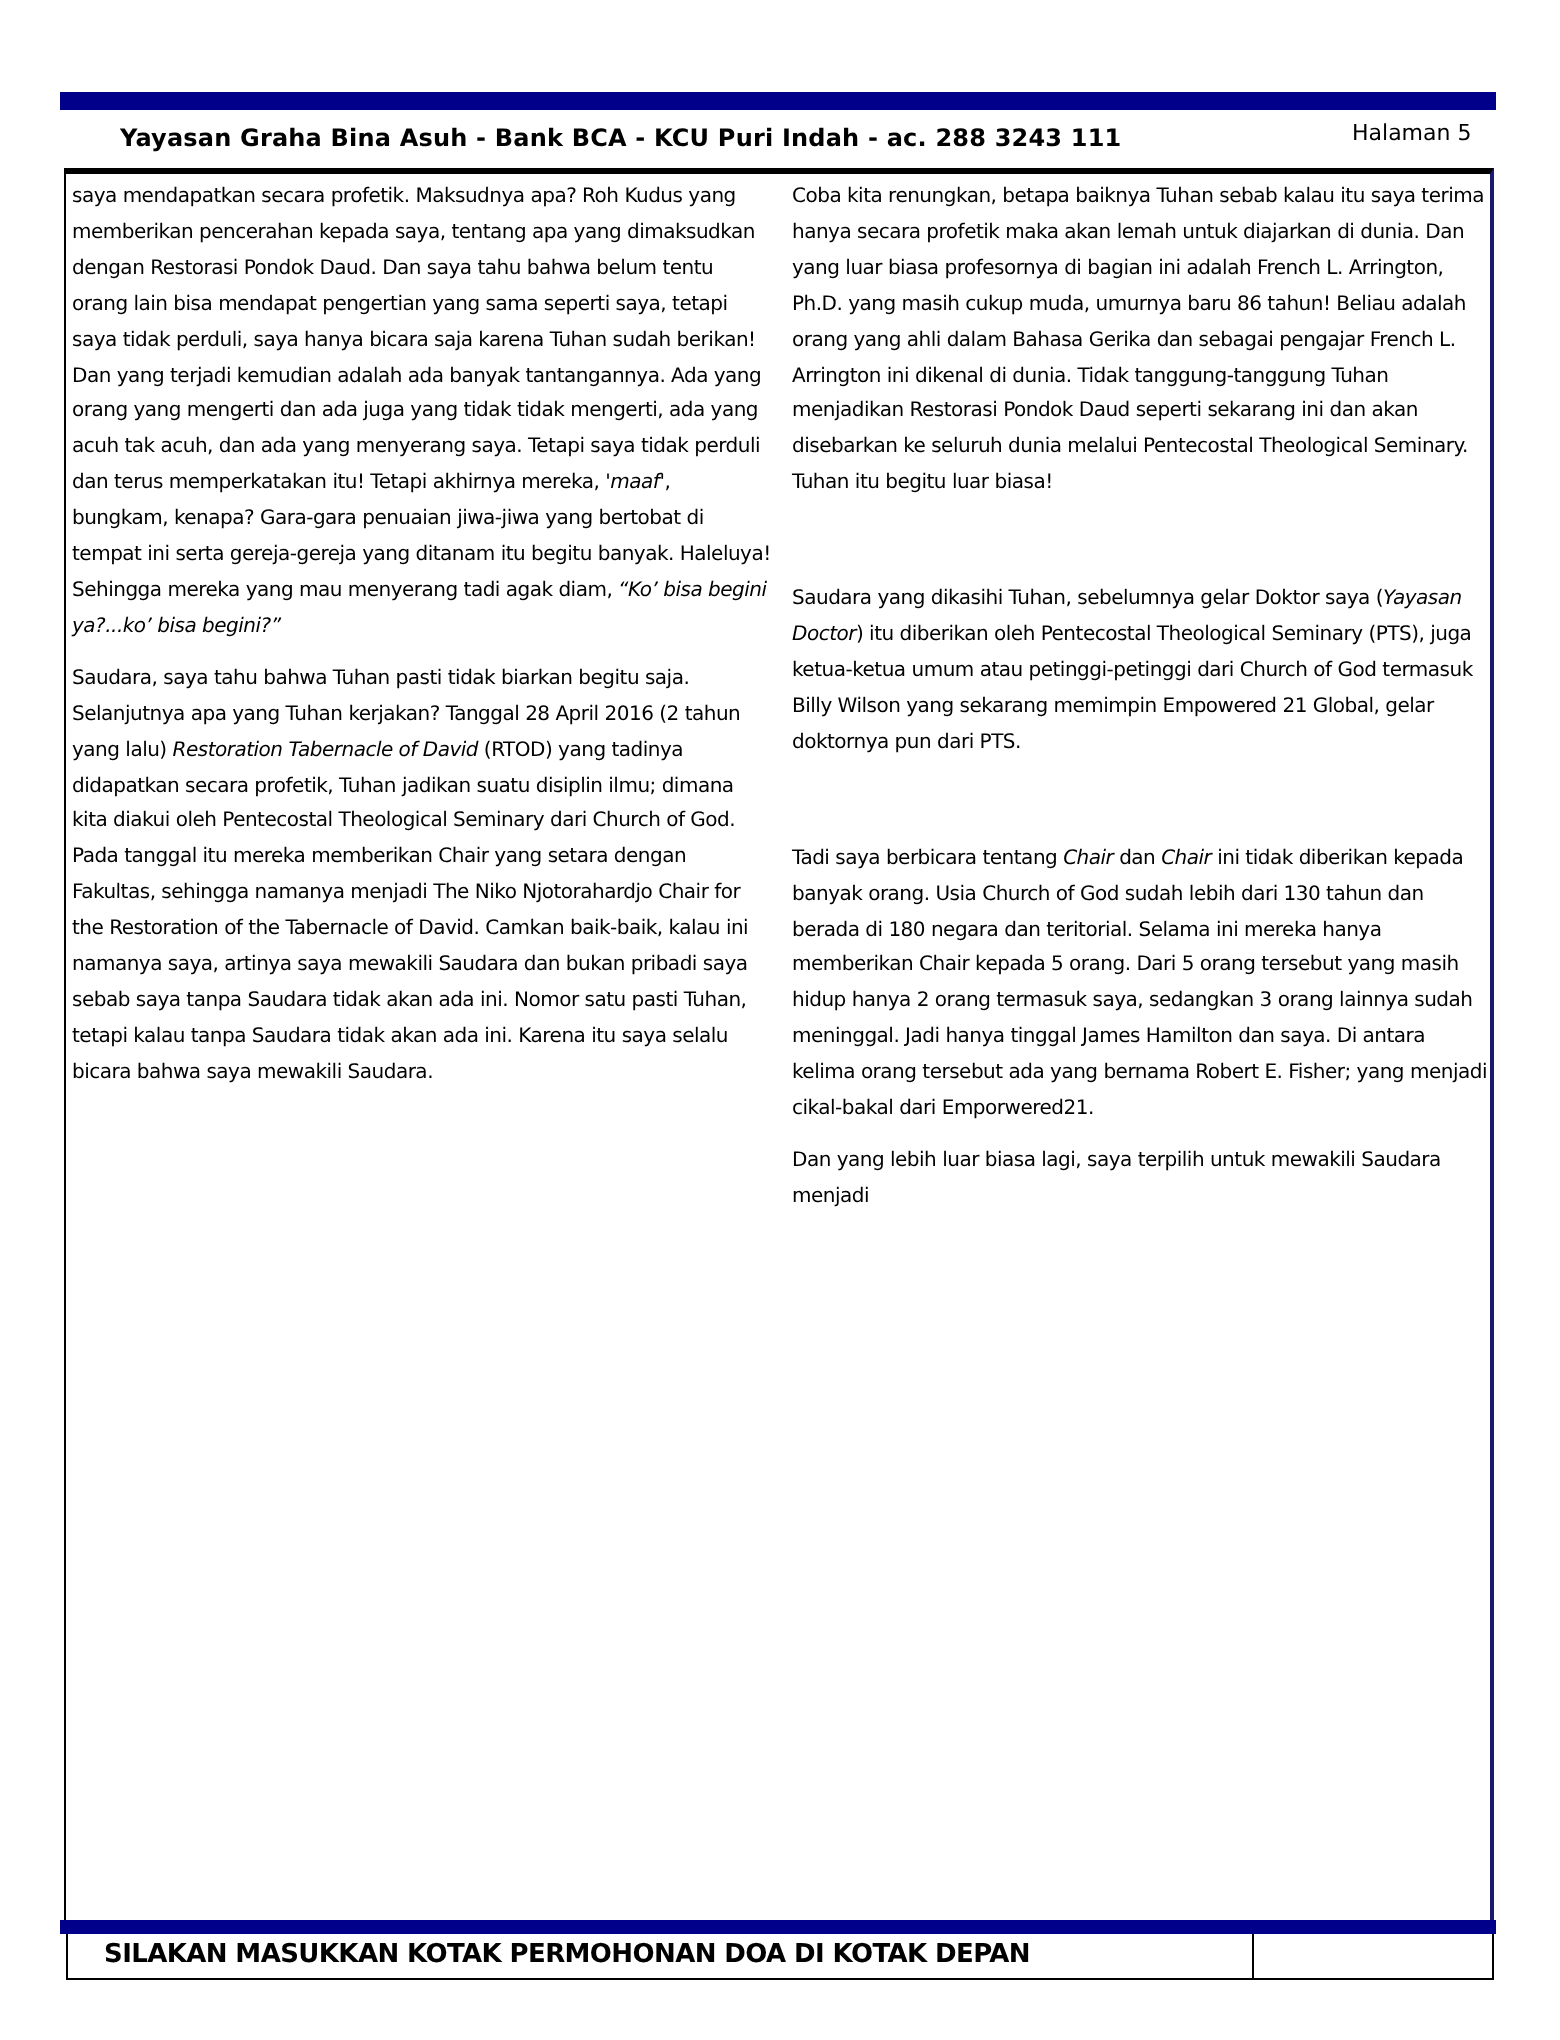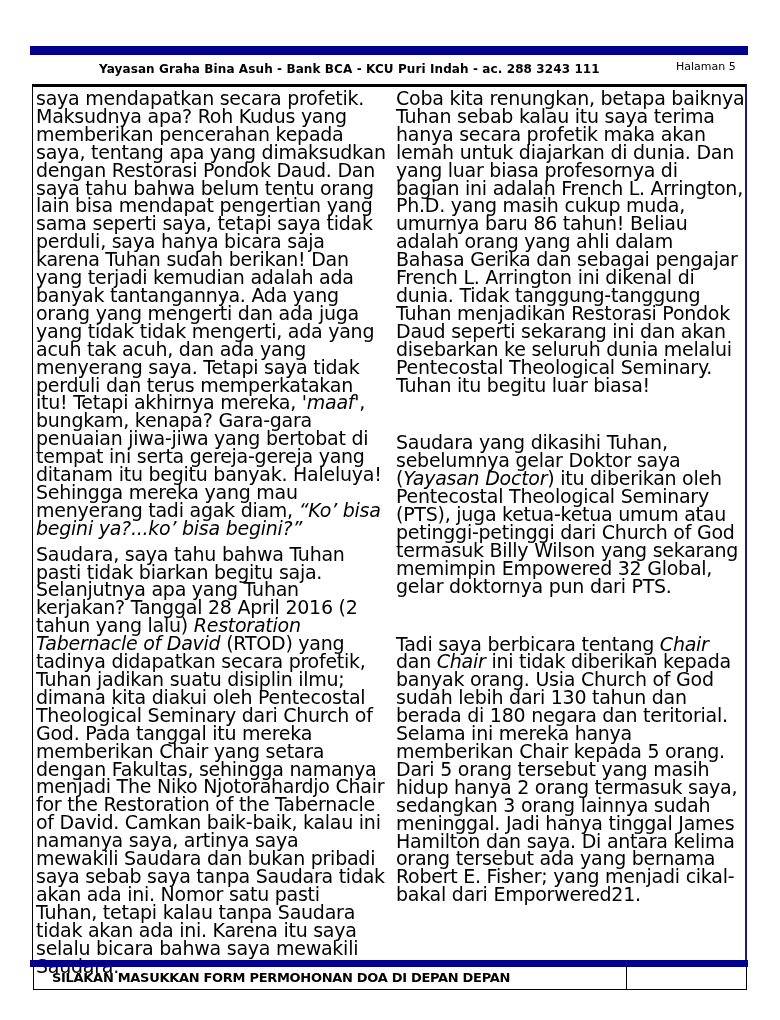--- a/index.html
+++ b/index.html
@@ -1,27 +1,27 @@
 <!DOCTYPE html>
 <html><head>
   <meta charset="utf-8">
   <style>
     html, body { margin: 0; padding: 0; background: #ffffff; }
     body { width: 780px; height: 1020px; position: relative; overflow: hidden;
            font-family: "DejaVu Sans", sans-serif; color: #000; }
 
     .top-bar { position: absolute; left: 30px; top: 46px; width: 718px; height: 9px; background: #00008b; }
     .header-line { position: absolute; left: 60px; top: 62px; width: 580px; font-family: "DejaVu Sans", sans-serif;
-                   font-weight: bold; font-size: 12px; letter-spacing: 0.1px; white-space: nowrap; margin-left: 39px; }
+                   font-weight: bold; font-size: 12px; letter-spacing: 0.1px; white-space: nowrap; }
     .page-num { position: absolute; left: 676px; top: 60px; font-size: 11px; font-family: "DejaVu Sans", sans-serif; white-space: nowrap; }
 
     .frame { position: absolute; left: 32px; top: 84px; width: 715px; height: 878px;
              border-left: 1px solid #000; border-right: 2px solid #1a1a6e; border-top: 3px solid #000; box-sizing: border-box; }
 
-    .col { position: absolute; top: 90px; font-family: "DejaVu Sans", sans-serif; font-size: 19px;
+    .col { position: absolute; top: 90px; font-family: "DejaVu Sans", sans-serif; font-size: 10px;
            line-height: 17.9px; letter-spacing: -0.25px; }
     .col-left { left: 36px; width: 350px; }
     .col-right { left: 396px; width: 350px; }
     .col p { margin: 0; white-space: pre-line; }
     .col .gap-s { height: 8px; }
     .col .gap-l { height: 40px; }
     b { font-weight: normal; }
     i { font-style: italic; }
 
     .bottom-bar { position: absolute; left: 30px; top: 960px; width: 718px; height: 7px; background: #00008b; }
@@ -42,23 +42,24 @@
 
 <div class="col col-left">
   <p><span>saya mendapatkan secara profetik. Maksudnya apa? Roh Kudus yang memberikan pencerahan kepada saya, tentang apa yang dimaksudkan dengan Restorasi Pondok Daud. Dan saya tahu bahwa belum tentu orang lain bisa mendapat pengertian yang sama seperti saya, tetapi saya tidak perduli, saya hanya bicara saja karena Tuhan sudah berikan! Dan yang terjadi kemudian adalah ada banyak tantangannya. Ada yang orang yang mengerti dan ada juga yang tidak  tidak mengerti, ada yang acuh tak acuh,  dan ada yang menyerang saya. Tetapi saya tidak perduli dan terus memperkatakan itu! Tetapi akhirnya mereka, '</span><i>maaf</i><span>', bungkam, kenapa? Gara-gara penuaian jiwa-jiwa yang bertobat di tempat ini serta gereja-gereja yang ditanam itu begitu banyak. Haleluya! Sehingga mereka yang mau menyerang tadi agak diam, </span><i>“Ko’ bisa begini ya?...ko’ bisa begini?”</i></p>
   <div class="gap-s"></div>
   <p><span>Saudara, saya tahu bahwa Tuhan pasti tidak biarkan begitu saja. Selanjutnya apa yang Tuhan kerjakan? Tanggal 28 April 2016 (2 tahun yang lalu) </span><i>Restoration Tabernacle of David</i><span> (RTOD) yang tadinya didapatkan secara profetik, Tuhan jadikan suatu disiplin ilmu; dimana kita diakui oleh Pentecostal Theological Seminary dari Church of God. Pada tanggal itu mereka memberikan </span><b>Chair</b><span> yang setara dengan Fakultas, sehingga namanya menjadi </span><b>The Niko Njotorahardjo Chair for the Restoration of the Tabernacle of David</b><span>. Camkan baik-baik, kalau ini namanya saya, artinya saya mewakili Saudara dan bukan pribadi saya sebab saya tanpa Saudara tidak akan ada ini. Nomor satu pasti Tuhan, tetapi kalau tanpa Saudara tidak akan ada ini. Karena itu saya selalu bicara bahwa saya mewakili Saudara.</span></p>
 </div>
 
 <div class="col col-right">
   <p><span>Coba kita renungkan, betapa baiknya Tuhan sebab kalau itu saya terima hanya secara profetik maka akan lemah untuk diajarkan di dunia. Dan yang luar biasa profesornya di bagian ini adalah French L. Arrington, Ph.D. yang masih cukup muda, umurnya baru 86 tahun! Beliau adalah orang yang ahli dalam Bahasa Gerika dan sebagai pengajar French L. Arrington ini dikenal di dunia. Tidak tanggung-tanggung Tuhan menjadikan Restorasi Pondok Daud seperti sekarang ini dan akan disebarkan ke seluruh dunia melalui </span><b>Pentecostal Theological Seminary</b><span>. Tuhan itu begitu luar biasa!</span></p>
   <div class="gap-l"></div>
-  <p><span>Saudara yang dikasihi Tuhan, sebelumnya gelar Doktor saya (</span><i>Yayasan Doctor</i><span>) itu diberikan oleh Pentecostal Theological Seminary (PTS), juga ketua-ketua umum atau petinggi-petinggi dari Church of God termasuk Billy Wilson yang sekarang memimpin Empowered 32 Global, gelar doktornya pun dari PTS.</span></p>
+  <p><span>Saudara yang dikasihi Tuhan, sebelumnya gelar Doktor saya (</span><i>Yayasan Doctor</i><span>) itu diberikan oleh Pentecostal Theological Seminary (PTS), juga ketua-ketua umum atau petinggi-petinggi dari Church of God termasuk Billy Wilson yang sekarang memimpin Empowered 21 Global, gelar doktornya pun dari PTS.</span></p>
   <div class="gap-l"></div>
   <p><span>Tadi saya berbicara tentang </span><i>Chair</i><span> dan </span><i>Chair</i><span> ini tidak diberikan kepada banyak orang. Usia  Church of God sudah lebih dari 130 tahun dan  berada di 180 negara dan teritorial. Selama ini mereka hanya memberikan Chair kepada 5 orang. Dari 5 orang tersebut yang masih hidup hanya 2 orang termasuk saya, sedangkan 3 orang lainnya sudah meninggal. Jadi hanya tinggal James Hamilton dan saya. Di antara kelima orang tersebut ada yang bernama Robert E. Fisher; yang menjadi cikal-bakal dari Emporwered21.</span></p>
   <div class="gap-s"></div>
+  <p><span>Dan yang lebih luar biasa lagi, saya terpilih untuk mewakili Saudara menjadi</span></p>
 </div>
 
 <div class="bottom-bar"></div>
 <div class="footer-box">
-  <div class="footer-text">SILAKAN MASUKKAN FORM PERMOHONAN DOA DI DEPAN DEPAN</div>
+  <div class="footer-text">SILAKAN MASUKKAN KOTAK PERMOHONAN DOA DI KOTAK DEPAN</div>
   <div class="footer-divider"></div>
 </div>
 
 </body></html>

